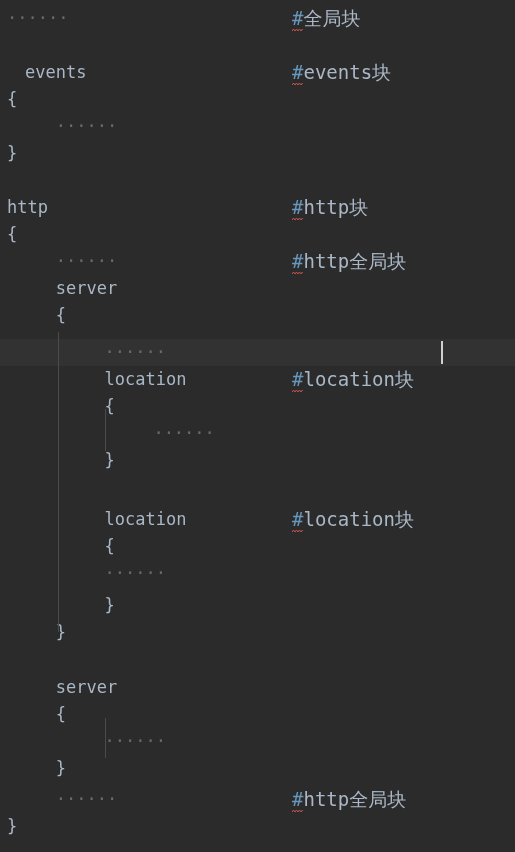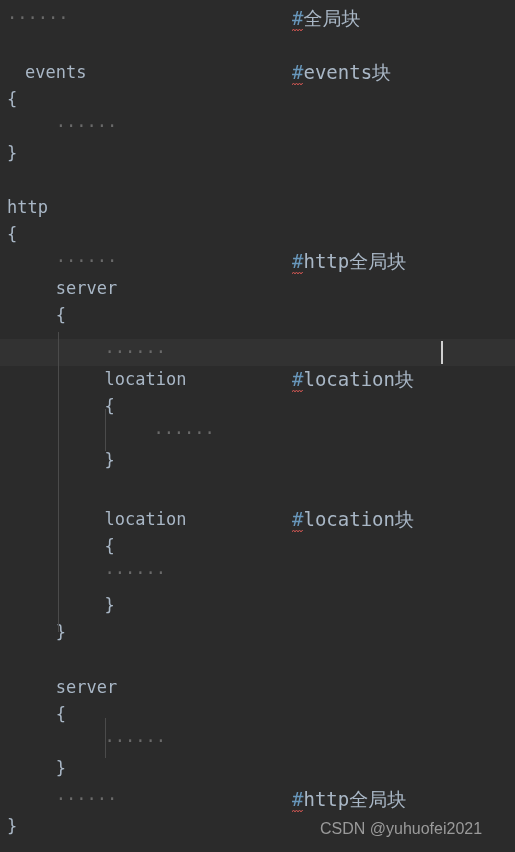--- a/index.html
+++ b/index.html
@@ -120,21 +120,23 @@
                 <path d="M0 3 L1.5 1 L3 3 L4.5 1 L6 3 L7.5 1 L9 3 L10.5 1 L12 3" fill="none" stroke="#c75450" stroke-width="1"></path>
               </svg></span></span><span>全局块</span></span></div>
       <div class="line" style="top: 32px;"></div>
       <div class="line" style="top: 59px;"><span class="code-text" style="left: 25px;">events</span><span class="comment-text"><span class="hash">#<span class="squiggle"><svg width="12" height="4" viewBox="0 0 12 4">
                 <path d="M0 3 L1.5 1 L3 3 L4.5 1 L6 3 L7.5 1 L9 3 L10.5 1 L12 3" fill="none" stroke="#c75450" stroke-width="1"></path>
               </svg></span></span><span>events块</span></span></div>
       <div class="line" style="top: 86px;"><span class="code-text" style="left: 7px;">{</span></div>
       <div class="line" style="top: 113px;"><span class="code-text ws-dots" style="left: 55.8px;">······</span></div>
       <div class="line" style="top: 140px;"><span class="code-text" style="left: 7px;">}</span></div>
       <div class="line" style="top: 167px;"></div>
-      <div class="line" style="top: 194px;"><span class="code-text" style="left: 7px;">http</span></div>
+      <div class="line" style="top: 194px;"><span class="code-text" style="left: 7px;">http</span><span class="comment-text"><span class="hash">#<span class="squiggle"><svg width="12" height="4" viewBox="0 0 12 4">
+                <path d="M0 3 L1.5 1 L3 3 L4.5 1 L6 3 L7.5 1 L9 3 L10.5 1 L12 3" fill="none" stroke="#c75450" stroke-width="1"></path>
+              </svg></span></span><span>http块</span></span></div>
       <div class="line" style="top: 221px;"><span class="code-text" style="left: 7px;">{</span></div>
       <div class="line" style="top: 248px;"><span class="code-text ws-dots" style="left: 55.8px;">······</span><span class="comment-text"><span class="hash">#<span class="squiggle"><svg width="12" height="4" viewBox="0 0 12 4">
                 <path d="M0 3 L1.5 1 L3 3 L4.5 1 L6 3 L7.5 1 L9 3 L10.5 1 L12 3" fill="none" stroke="#c75450" stroke-width="1"></path>
               </svg></span></span><span>http全局块</span></span></div>
       <div class="line" style="top: 275px;"><span class="code-text" style="left: 55.8px;">server</span></div>
       <div class="line" style="top: 302px;"><span class="code-text" style="left: 55.8px;">{</span></div>
       <div class="line highlighted" style="top: 339px;"><span class="code-text ws-dots" style="left: 104.6px;">······</span></div>
       <div class="line" style="top: 366px;"><span class="code-text" style="left: 104.6px;">location</span><span class="comment-text"><span class="hash">#<span class="squiggle"><svg width="12" height="4" viewBox="0 0 12 4">
                 <path d="M0 3 L1.5 1 L3 3 L4.5 1 L6 3 L7.5 1 L9 3 L10.5 1 L12 3" fill="none" stroke="#c75450" stroke-width="1"></path>
               </svg></span></span><span>location块</span></span></div>
@@ -157,15 +159,14 @@
       <div class="line" style="top: 786px;"><span class="code-text ws-dots" style="left: 55.8px;">······</span><span class="comment-text"><span class="hash">#<span class="squiggle"><svg width="12" height="4" viewBox="0 0 12 4">
                 <path d="M0 3 L1.5 1 L3 3 L4.5 1 L6 3 L7.5 1 L9 3 L10.5 1 L12 3" fill="none" stroke="#c75450" stroke-width="1"></path>
               </svg></span></span><span>http全局块</span></span></div>
       <div class="line" style="top: 813px;"><span class="code-text" style="left: 7px;">}</span></div>
       <div class="indent-guide" style="left: 58px; top: 332px; height: 300px; background: rgb(75, 75, 75);"></div>
       <div class="indent-guide" style="left: 105px; top: 409px; height: 42px; background: rgb(75, 75, 75);"></div>
       <div class="indent-guide" style="left: 105px; top: 718px; height: 40px; background: rgb(75, 75, 75);"></div>
       <div class="caret" style="left: 441px; top: 341px; height: 23px; background: rgb(208, 208, 208);"></div>
     </div>
 
-  <div class="watermark" style="left: 320px; top: 820px;">CSDN @yuhuofei2021</div>
 
 </div>
 
 </body></html>

